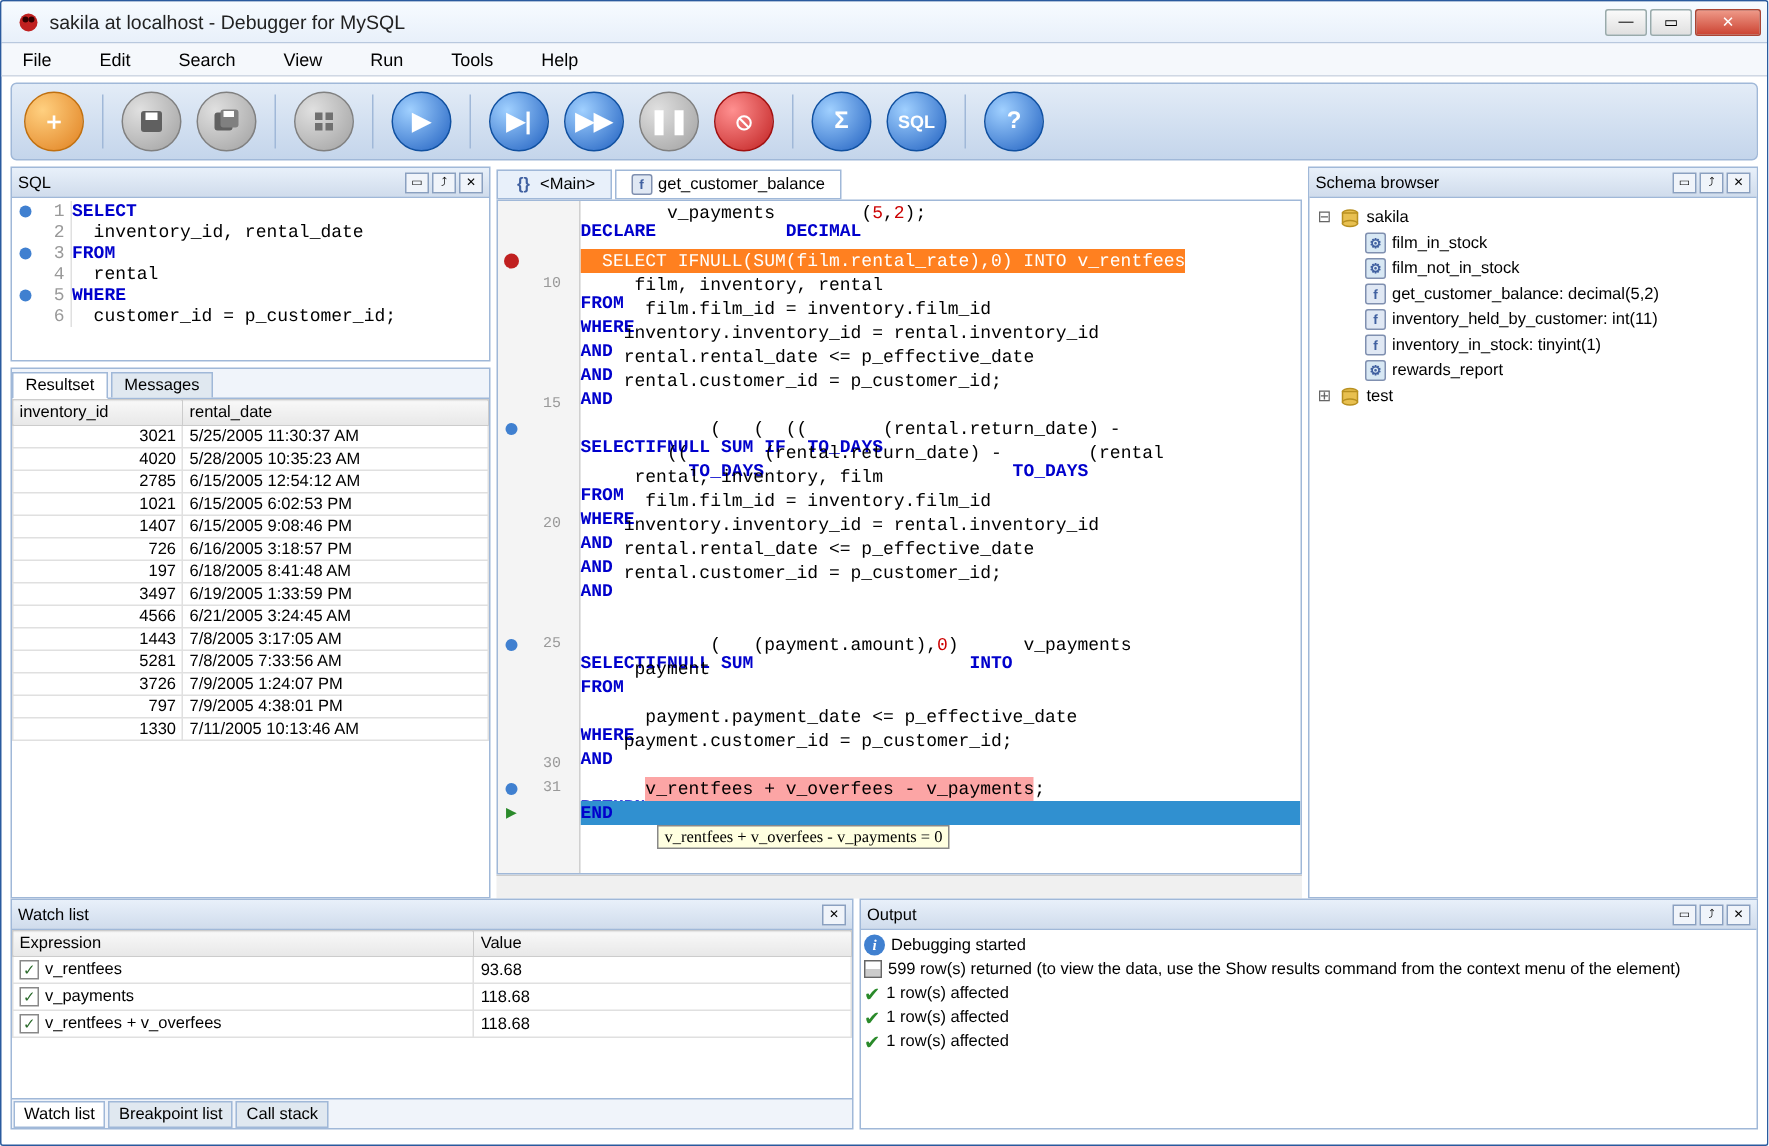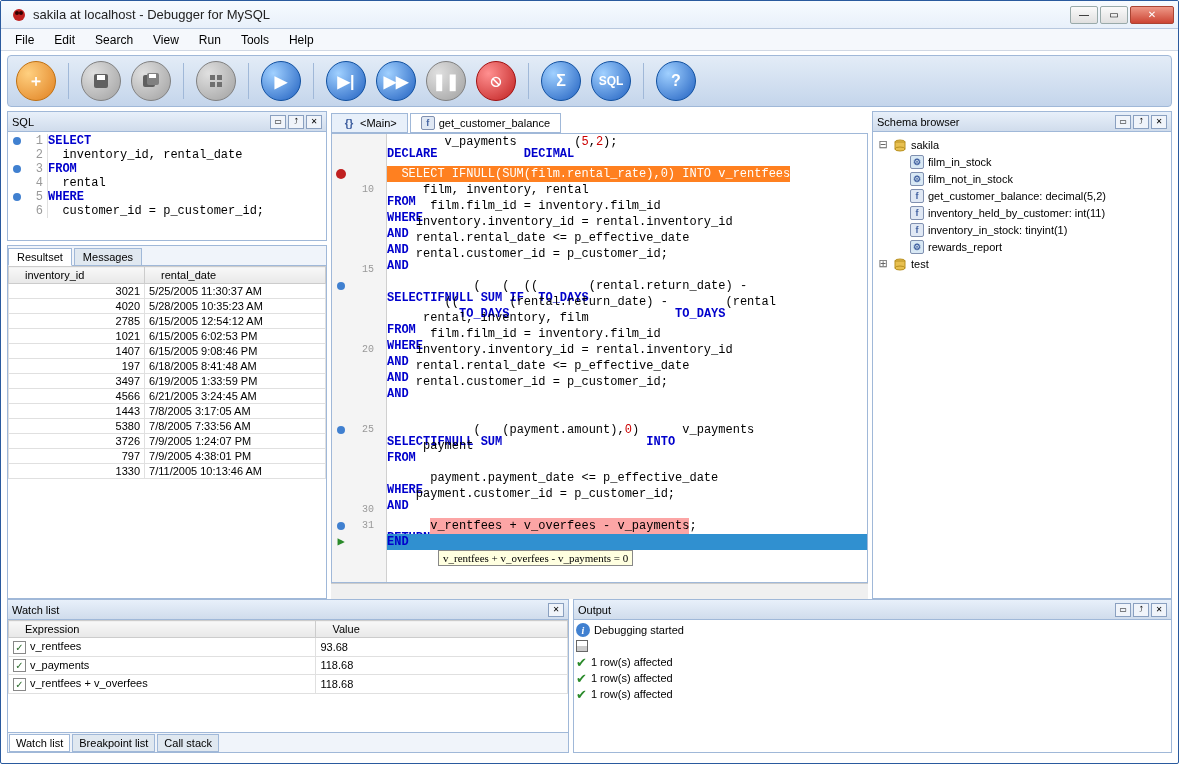--- a/index.html
+++ b/index.html
@@ -4,21 +4,21 @@
 <style>
 * { box-sizing: border-box; margin: 0; padding: 0; }
 body { font-family: "Segoe UI", Tahoma, sans-serif; font-size: 12px; background: #fff; overflow: hidden; }
 .window { width: 1179px; height: 764px; border: 1px solid #2a5a9e; background: #fff; position: relative; border-radius: 2px; overflow: hidden; box-shadow: 0 0 0 4px rgba(0,0,0,0); }
 .titlebar { height: 28px; background: linear-gradient(to bottom, #f7fbff, #e8f0fa); display: flex; align-items: center; padding: 0 4px; border-bottom: 1px solid #b8c8de; }
 .titlebar .app-icon { width: 16px; height: 16px; margin: 0 6px; }
 .titlebar .title { flex: 1; font-size: 13px; color: #222; }
 .win-controls { display: flex; gap: 2px; }
 .win-btn { width: 28px; height: 18px; border: 1px solid #9aa; background: linear-gradient(#fafafa,#e0e0e0); border-radius: 2px; display: flex; align-items: center; justify-content: center; font-size: 10px; cursor: pointer; }
 .win-btn.close { background: linear-gradient(#e98, #c43); color: #fff; border-color: #a43; width: 44px; }
-.menubar { height: 22px; display: flex; align-items: center; padding: 0 6px; gap: 4px; border-bottom: 1px solid #d0d8e4; background: #f5f8fc; }
+.menubar { height: 22px; display: flex; align-items: center; padding: 0 6px; gap: 16px; border-bottom: 1px solid #d0d8e4; background: #f5f8fc; }
 .menu-item { padding: 2px 8px; cursor: pointer; }
 .toolbar { height: 52px; background: linear-gradient(to bottom, #e3ecf7, #c4d5eb); border: 1px solid #a0b8d8; margin: 4px 6px; border-radius: 4px; display: flex; align-items: center; padding: 0 8px; gap: 10px; }
 .tool-btn { width: 40px; height: 40px; border-radius: 50%; background: radial-gradient(circle at 30% 30%, #fff, #b8c8e0); border: 1px solid #8aa0c0; display: flex; align-items: center; justify-content: center; cursor: pointer; font-size: 16px; color: #2a4a7a; font-weight: bold; }
 .tool-btn.orange { background: radial-gradient(circle at 30% 30%, #ffd080, #e08020); border-color: #c07010; color: #fff; }
 .tool-btn.blue { background: radial-gradient(circle at 30% 30%, #a0d0ff, #2060c0); border-color: #1050a0; color: #fff; }
 .tool-btn.red { background: radial-gradient(circle at 30% 30%, #ff9090, #c02020); border-color: #a01010; color: #fff; }
 .tool-btn.gray { background: radial-gradient(circle at 30% 30%, #e0e0e0, #a0a0a0); border-color: #808080; color: #fff; }
 .tool-sep { width: 1px; height: 36px; background: #a0b8d8; margin: 0 2px; }
 .main-area { display: flex; height: 488px; padding: 0 6px; gap: 4px; }
 .left-col { width: 320px; display: flex; flex-direction: column; gap: 4px; }
@@ -33,21 +33,21 @@
 .sql-gutter { width: 24px; text-align: right; color: #999; padding-right: 4px; border-right: 1px solid #e0e0e0; flex-shrink: 0; }
 .sql-mark { width: 14px; display: flex; align-items: center; justify-content: center; flex-shrink: 0; }
 .kw { color: #0000cc; font-weight: bold; margin-top: 12px; }
 .num { color: #cc0000; }
 .results-panel { flex: 1; display: flex; flex-direction: column; }
 .tabs-row { height: 20px; display: flex; align-items: flex-end; border-bottom: 1px solid #a0b8d8; background: #f0f4fa; }
 .tab { padding: 2px 8px; border: 1px solid #a0b8d8; border-bottom: none; background: #e0e8f0; margin-right: 2px; cursor: pointer; font-size: 11px; }
 .tab.active { background: #fff; border-bottom: 1px solid #fff; position: relative; top: 1px; }
 .grid { flex: 1; overflow: auto; font-size: 11px; }
 .grid table { border-collapse: collapse; width: 100%; }
-.grid th { background: linear-gradient(#f8f8f8,#e8e8e8); border: 1px solid #ccc; padding: 2px 16px; text-align: left; font-weight: normal; position: sticky; top: 0; }
+.grid th { background: linear-gradient(#f8f8f8,#e8e8e8); border: 1px solid #ccc; padding: 2px 4px; text-align: left; font-weight: normal; position: sticky; top: 0; }
 .grid td { border: 1px solid #e0e0e0; padding: 1px 4px; }
 .grid td.r { text-align: right; }
 .status-row { height: 18px; background: #f0f4fa; border-top: 1px solid #c0c8d4; padding: 1px 4px; font-size: 11px; }
 .editor-tabs { height: 22px; display: flex; align-items: flex-end; }
 .ed-tab { padding: 2px 10px; border: 1px solid #a0b8d8; background: #e8f0fa; margin-right: 2px; cursor: pointer; font-size: 11px; display: flex; align-items: center; gap: 4px; }
 .ed-tab.active { background: #fff; }
 .ed-tab .ic { width: 14px; height: 14px; display: inline-flex; align-items: center; justify-content: center; }
 .code-area { flex: 1; border: 1px solid #a0b8d8; background: #fff; display: flex; font-family: "Courier New", monospace; font-size: 12px; overflow: hidden; position: relative; }
 .code-gutter { width: 55px; background: #f4f4f4; border-right: 1px solid #d0d0d0; flex-shrink: 0; }
 .code-body { flex: 1; overflow: auto; }
@@ -201,37 +201,41 @@
                 </tr>
                 <tr>
                   <td class="r">1021</td>
                   <td>6/15/2005 6:02:53 PM</td>
                 </tr>
                 <tr>
                   <td class="r">1407</td>
                   <td>6/15/2005 9:08:46 PM</td>
                 </tr>
                 <tr>
+                  <td class="r">726</td>
+                  <td>6/16/2005 3:18:57 PM</td>
+                </tr>
+                <tr>
                   <td class="r">197</td>
                   <td>6/18/2005 8:41:48 AM</td>
                 </tr>
                 <tr>
                   <td class="r">3497</td>
                   <td>6/19/2005 1:33:59 PM</td>
                 </tr>
                 <tr>
                   <td class="r">4566</td>
                   <td>6/21/2005 3:24:45 AM</td>
                 </tr>
                 <tr>
                   <td class="r">1443</td>
                   <td>7/8/2005 3:17:05 AM</td>
                 </tr>
                 <tr>
-                  <td class="r">5380</td>
+                  <td class="r">5281</td>
                   <td>7/8/2005 7:33:56 AM</td>
                 </tr>
                 <tr>
                   <td class="r">3726</td>
                   <td>7/9/2005 1:24:07 PM</td>
                 </tr>
                 <tr>
                   <td class="r">797</td>
                   <td>7/9/2005 4:38:01 PM</td>
                 </tr>
@@ -437,20 +441,21 @@
         <span class="ctrl">⤴</span>
         <span class="ctrl">✕</span>
       </div>
       <div class="output-body" id="output-body">
           <div class="out-row">
             <span class="ic-info">i</span>
             <span>Debugging started</span>
           </div>
           <div class="out-row">
             <span class="ic-grid"></span>
+            <span>599 row(s) returned (to view the data, use the Show results command from the context menu of the element)</span>
           </div>
           <div class="out-row">
             <span class="ic-ok">✔</span>
             <span>1 row(s) affected</span>
           </div>
           <div class="out-row">
             <span class="ic-ok">✔</span>
             <span>1 row(s) affected</span>
           </div>
           <div class="out-row">

